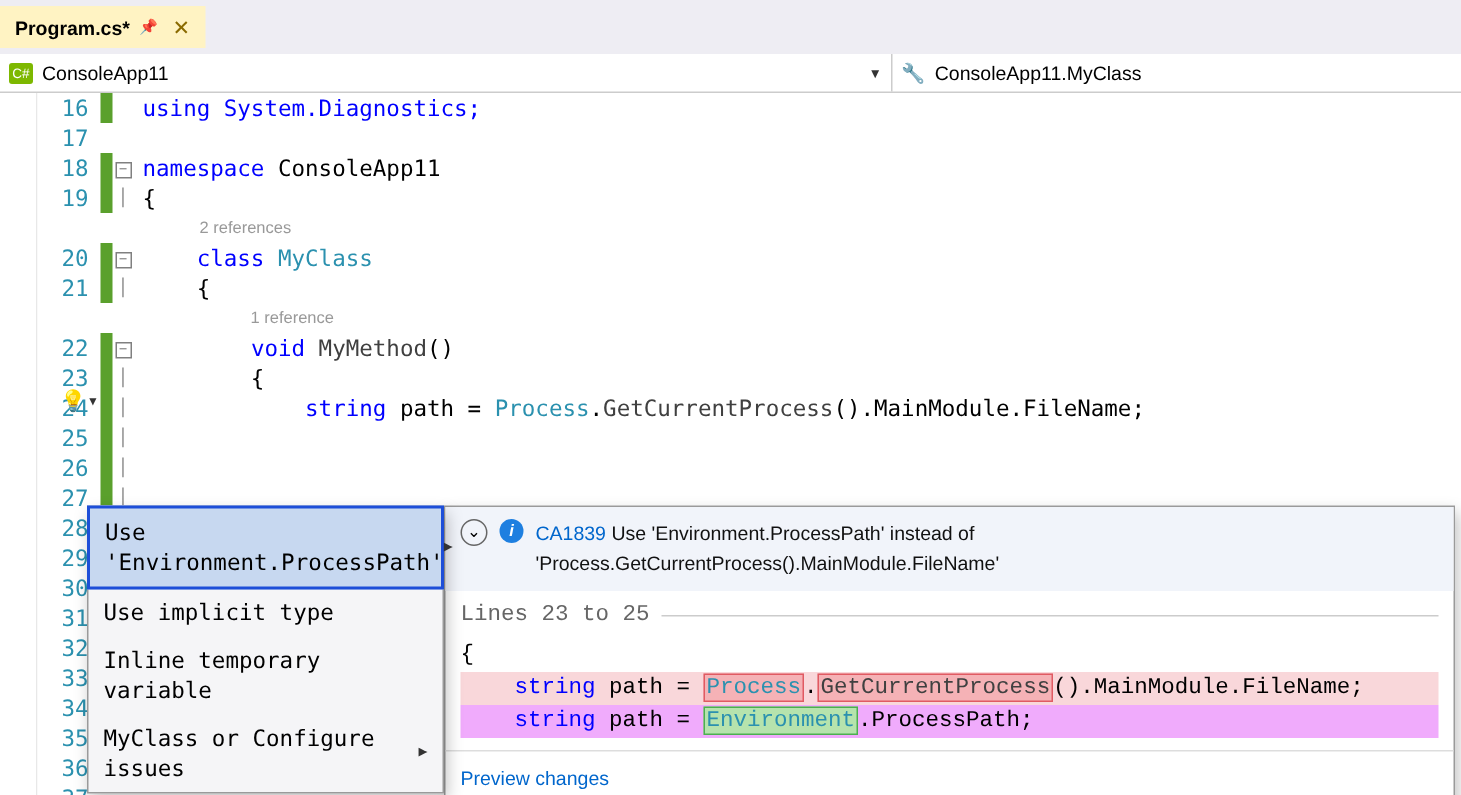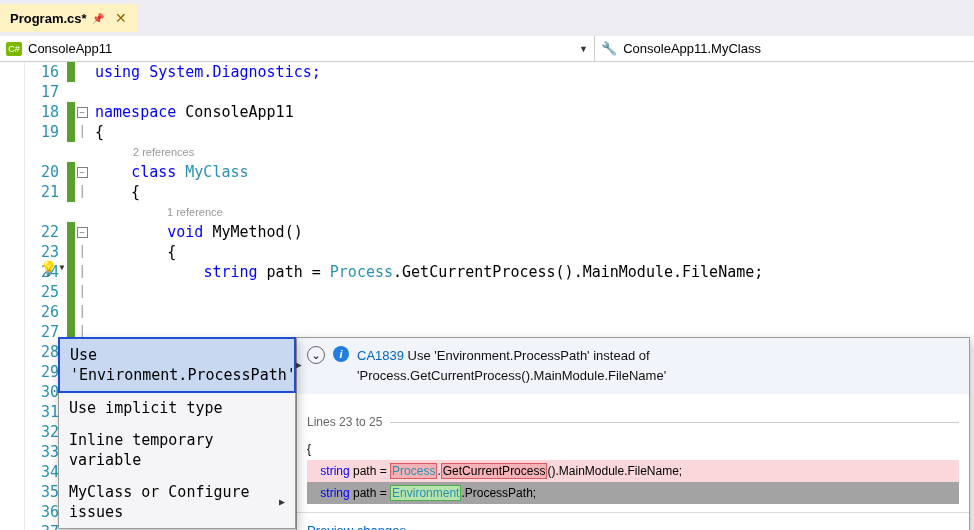--- a/index.html
+++ b/index.html
@@ -27,43 +27,43 @@
 .cb-yellow { background: #e2c000; }
 .fold-col { width: 14px; color: #808080; font-size: 11px; text-align: center; }
 .fold-col div { height: 20px; }
 .fold-box { border: 1px solid #808080; width: 11px; height: 11px; display: inline-flex; align-items: center; justify-content: center; line-height: 1; margin-top: 4px; font-size: 9px; cursor: pointer; }
 
 .code { flex: 1; padding-left: 6px; }
 .code .row { height: 20px; white-space: pre; }
 .codelens { color: #999; font-family: "Segoe UI", sans-serif; font-size: 11px; padding-left: 38px; height: 20px; }
 .kw { color: #0000ff; }
 .type { color: #2b91af; }
-.method { color: #000000; }
+.method { color: #404040; }
 
 .lightbulb { position: absolute; left: 40px; top: 197px; width: 32px; height: 18px; display: flex; align-items: center; gap: 2px; cursor: pointer; z-index: 5; }
 .lightbulb .bulb { color: #d9a400; font-size: 14px; }
 .lightbulb .dd { font-size: 8px; color: #333; }
 
 .quickfix-menu { position: absolute; left: 58px; top: 275px; width: 238px; background: #f5f5f7; border: 1px solid #9a9a9a; box-shadow: 2px 4px 10px rgba(0,0,0,.25); z-index: 10; }
 .quickfix-menu .item { padding: 6px 10px; display: flex; align-items: center; justify-content: space-between; cursor: pointer; }
 .quickfix-menu .item.selected { background: #c7d8f0; border: 2px solid #1d4ed8; margin: -1px; }
 .quickfix-menu .item .arrow { font-size: 10px; color: #333; }
 
 .preview { position: absolute; left: 296px; top: 275px; right: 4px; background: #fff; border: 1px solid #9a9a9a; box-shadow: 2px 4px 10px rgba(0,0,0,.25); z-index: 9; font-family: "Segoe UI", sans-serif; }
 .preview .hdr { background: #f1f4fa; padding: 8px 10px; display: flex; gap: 8px; align-items: flex-start; font-size: 13px; }
 .preview .hdr .chev { width: 18px; height: 18px; border: 1px solid #666; border-radius: 50%; display: flex; align-items: center; justify-content: center; font-size: 11px; cursor: pointer; flex-shrink: 0; }
 .preview .hdr .info { width: 16px; height: 16px; border-radius: 50%; background: #1e7fe0; color: #fff; display: flex; align-items: center; justify-content: center; font-size: 11px; font-style: italic; font-weight: bold; flex-shrink: 0; }
 .preview .hdr .msg { color: #111; }
 .preview .hdr .msg a { color: #0066cc; text-decoration: none; }
-.preview .diff { font-family: Liberation Sans, sans-serif; font-size: 12px; padding: 16px 10px 8px 10px; }
+.preview .diff { font-family: Liberation Mono, monospace; font-size: 15px; padding: 4px 10px 8px 10px; }
 .preview .diff-head { color: #666; padding: 2px 0 6px 0; display: flex; align-items: center; gap: 8px; }
 .preview .diff-head .line { flex: 1; height: 1px; background: #ccc; }
 .preview .diff .drow { white-space: pre; line-height: 22px; }
 .preview .del { background: #f9d7da; }
-.preview .add { background: #a3a3a3; }
+.preview .add { background: #f0abfc; }
 .hbox-r { background: #f5b2b6; border: 1px solid #e05a62; padding: 0 1px; }
 .hbox-g { background: #b6e3ad; border: 1px solid #4caf50; padding: 0 1px; }
 .preview .footer { border-top: 1px solid #ddd; padding: 8px 10px; font-size: 13px; }
 .preview .footer a { color: #0066cc; text-decoration: none; cursor: pointer; }
 .preview .footer .sep { color: #0066cc; }
 </style>
 </head>
 <body>
 
 <div class="tab-bar">

